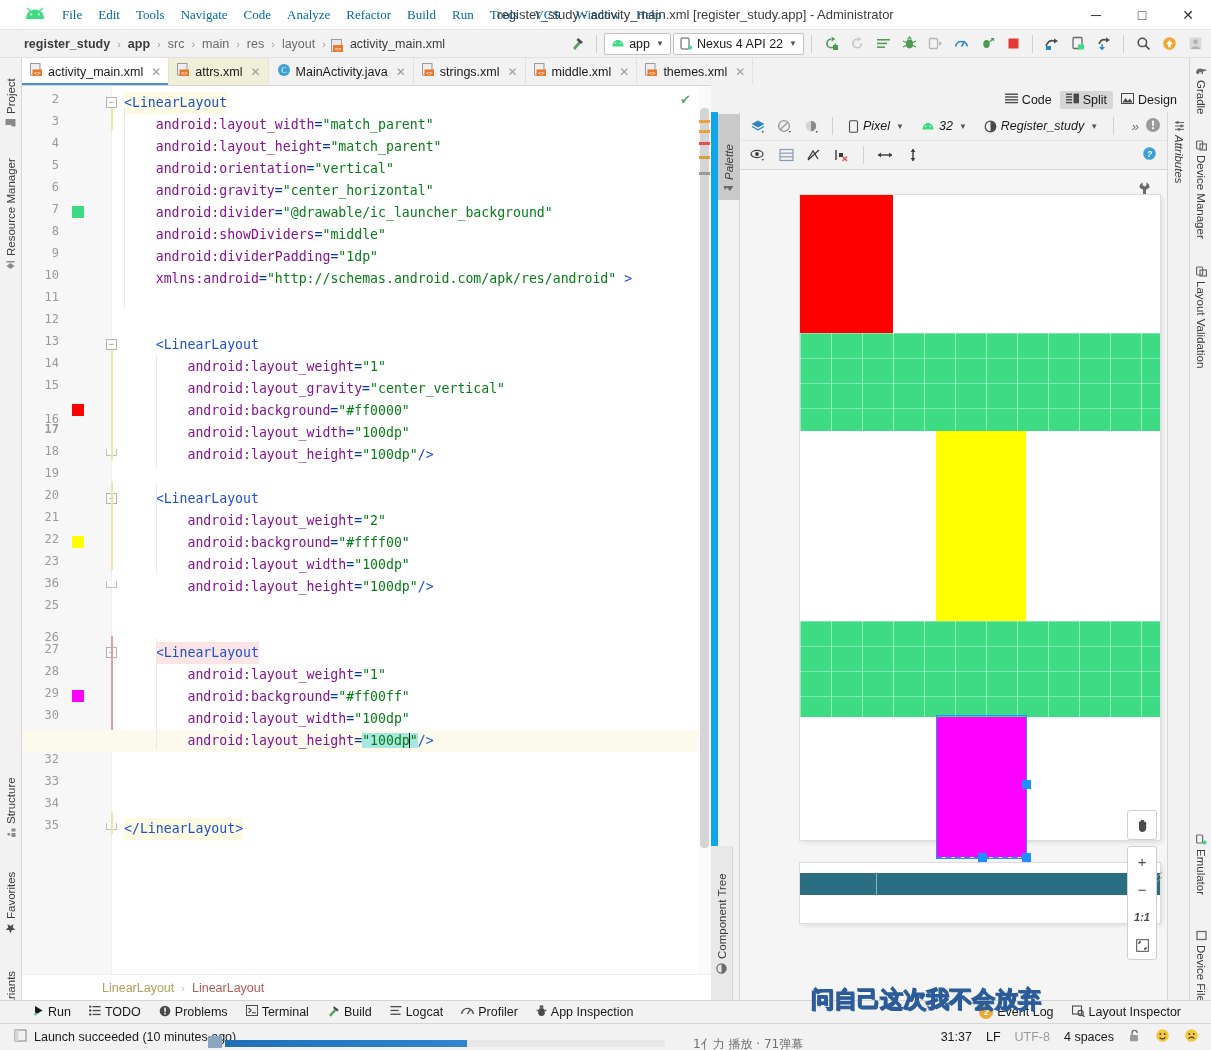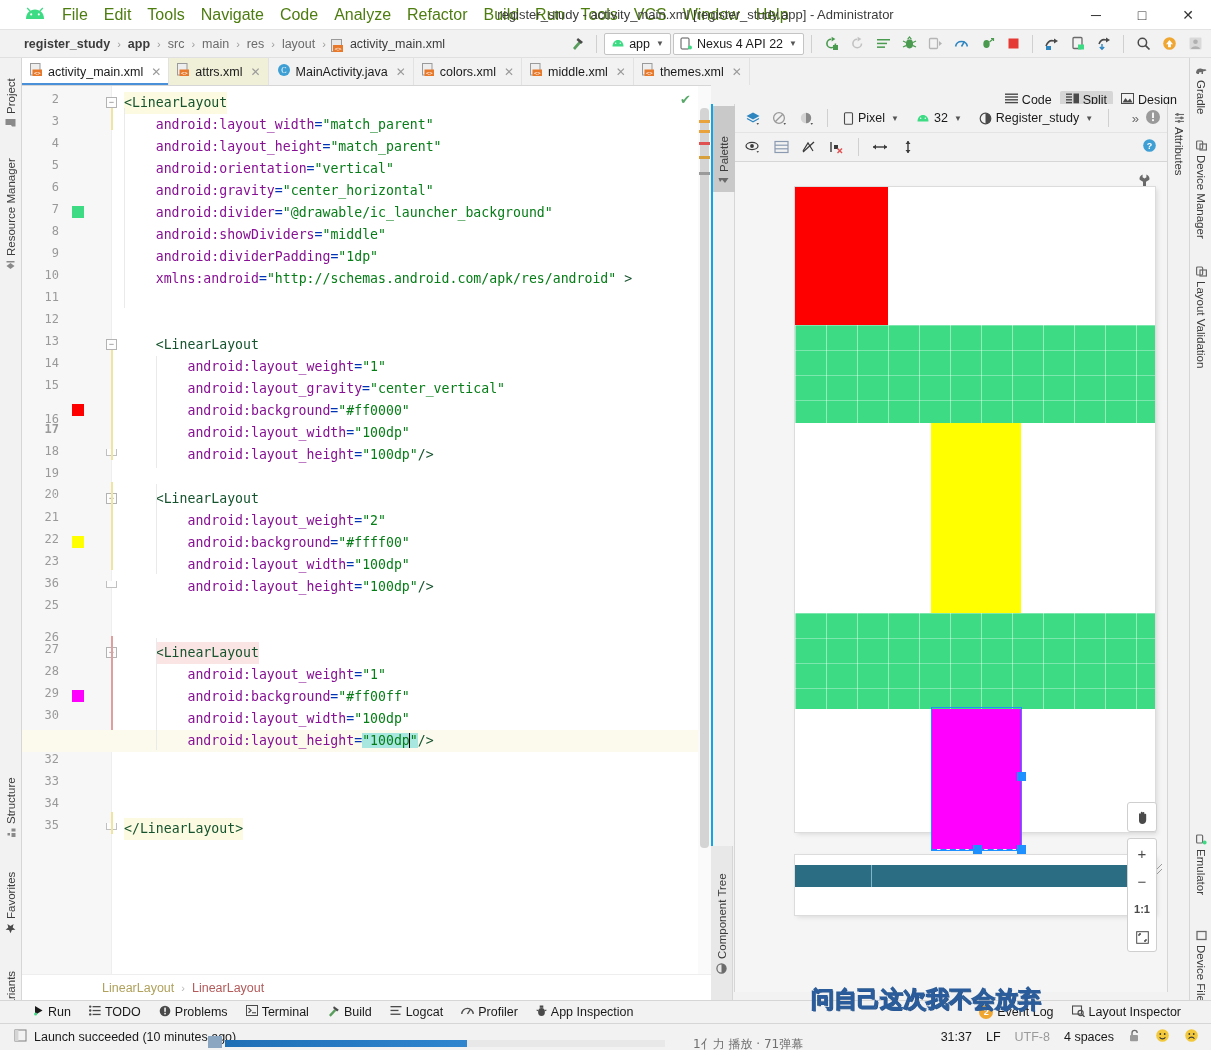--- a/index.html
+++ b/index.html
@@ -14,21 +14,21 @@
 
   
   .titlebar {
     position:absolute; top:0; left:0; width:1211px; height:30px;
     background:#ffffff; display:flex; align-items:center;
     border-bottom:1px solid #e3e3e3;
   }
   .tb-logo { width:26px; height:22px; margin-left:22px; display:flex; align-items:center; justify-content:center; }
   .menubar { display:flex; align-items:center; margin-left:6px; }
   .menu-item {
-    padding:3px 8px; font-size:16px; color:#4d7c0f; cursor:default; white-space:nowrap;
+    padding:3px 8px; font-size:13px; color:#0369a1; cursor:default; white-space:nowrap;font-family:Liberation Serif, serif;
   }
   .tb-title {
     position:absolute; left:0; right:0; top:0; height:30px; line-height:30px;
     text-align:center; font-size:13px; color:#3c3c3c; pointer-events:none;
     padding-left:180px;
   }
   .win-controls { position:absolute; right:0; top:0; height:30px; display:flex; }
   .win-btn { width:46px; height:30px; display:flex; align-items:center; justify-content:center; font-size:14px; color:#333; }
 
   
@@ -96,22 +96,22 @@
     background:#f2f2f2; display:flex; align-items:center; justify-content:flex-end;
     padding-right:6px; gap:2px;
   }
   .mode {
     display:flex; align-items:center; gap:4px; padding:2px 6px; font-size:12.5px; border-radius:2px;
   }
   .mode.sel { background:#d6d6d6; }
 
   
   .designpane {
-    position:absolute; top:104px; left:711px; width:478px; height:888px;
-    background:#f7f7f7; border-left:2px solid #0ea5e9;
+    position:absolute; top:112px; left:711px; width:478px; height:888px;
+    background:#f7f7f7; border-left:7px solid #0ea5e9;font-style:italic;
   }
   .dpal {
     position:absolute; left:0; top:0; width:22px; height:888px;
     background:#f2f2f2; border-right:1px solid #d6d6d6;
   }
   .dattr {
     position:absolute; right:0; top:0; width:22px; height:888px;
     background:#f2f2f2; border-left:1px solid #d6d6d6;
   }
   .dtoolbar1 {
@@ -178,21 +178,21 @@
   .fold {
     position:absolute; left:84px; width:11px; height:11px;
     border:1px solid #b3b3b3; background:#fdfdfd; color:#7a7a7a;
     font-size:9px; line-height:9px; text-align:center;
   }
   .codearea {
     position:absolute; left:90px; top:0; right:0; height:100%;
     font-family:"DejaVu Sans Mono", monospace; font-size:13.2px; white-space:pre;
   }
   .cl { position:absolute; left:0; height:22px; line-height:22px; }
-  .k-tag   { color:#14532d; }
+  .k-tag   { color:#1d4ed8; }
   .k-attr  { color:#871094; }
   .k-val   { color:#067d17; }
   .k-eq    { color:#0033b3; }
   .hl-y { background:#fcfae1; }
   .hl-r { background:#fbe4e4; }
   .hl-sel { background:#a8e6e0; }
   .caret-bar { display:inline-block; width:2px; height:15px; background:#000; vertical-align:-3px; margin:0 -1px; }
   .curline { position:absolute; left:0; right:0; height:22px; background:#fcfaed; }
   .indentguide { position:absolute; width:1px; background:#eaeaea; }
   .ybar { position:absolute; left:89px; width:2px; background:#efe4a0; }
@@ -577,21 +577,21 @@
       <span class="x">✕</span>
     </div>
     <div class="etab">
       <span>
         <svg width="13" height="14" viewBox="0 0 13 14">
             <rect x="0.5" y="0.5" width="9.5" height="11.5" fill="#eeeeee" stroke="#9a9a9a"></rect>
             <rect x="2.5" y="6.5" width="9.5" height="6.5" fill="#e8792b"></rect>
             <text x="7.2" y="12" font-size="5.5" fill="#fff" text-anchor="middle" font-family="monospace">&lt;&gt;</text>
           </svg>
       </span>
-      <span>colors.xml</span>
+      <span>strings.xml</span>
       <span class="x">✕</span>
     </div>
     <div class="etab">
       <span>
         <svg width="13" height="14" viewBox="0 0 13 14">
             <rect x="0.5" y="0.5" width="9.5" height="11.5" fill="#eeeeee" stroke="#9a9a9a"></rect>
             <rect x="2.5" y="6.5" width="9.5" height="6.5" fill="#e8792b"></rect>
             <text x="7.2" y="12" font-size="5.5" fill="#fff" text-anchor="middle" font-family="monospace">&lt;&gt;</text>
           </svg>
       </span>
@@ -629,21 +629,21 @@
         <div class="ln" style="top: 248px;">13</div>
         <div class="fold" style="top: 253px;">−</div>
         <div class="ln" style="top: 270px;">14</div>
         <div class="ln" style="top: 292px;">15</div>
         <div class="ln" style="top: 326px;">16</div>
         <div class="cmark" style="top: 318px; background: rgb(255, 0, 0);"></div>
         <div class="ln" style="top: 336px; font-weight: bold;">17</div>
         <div class="ln" style="top: 358px;">18</div>
         <div class="fold" style="top: 363px; border-top: none rgb(192, 192, 192); height: 7px; border-right-color: rgb(192, 192, 192); border-bottom-color: rgb(192, 192, 192); border-left-color: rgb(192, 192, 192);"></div>
         <div class="ln" style="top: 380px;">19</div>
-        <div class="ln" style="top: 402px; font-family: Liberation Mono, monospace;">20</div>
+        <div class="ln" style="top: 402px;">20</div>
         <div class="fold" style="top: 407px;">−</div>
         <div class="ln" style="top: 424px;">21</div>
         <div class="ln" style="top: 446px;">22</div>
         <div class="cmark" style="top: 450px; background: rgb(255, 255, 0);"></div>
         <div class="ln" style="top: 468px;">23</div>
         <div class="ln" style="top: 490px;">36</div>
         <div class="fold" style="top: 495px; border-top: none rgb(192, 192, 192); height: 7px; border-right-color: rgb(192, 192, 192); border-bottom-color: rgb(192, 192, 192); border-left-color: rgb(192, 192, 192);"></div>
         <div class="ln" style="top: 512px;">25</div>
         <div class="ln" style="top: 544px;">26</div>
         <div class="ln" style="top: 556px;">27</div>

